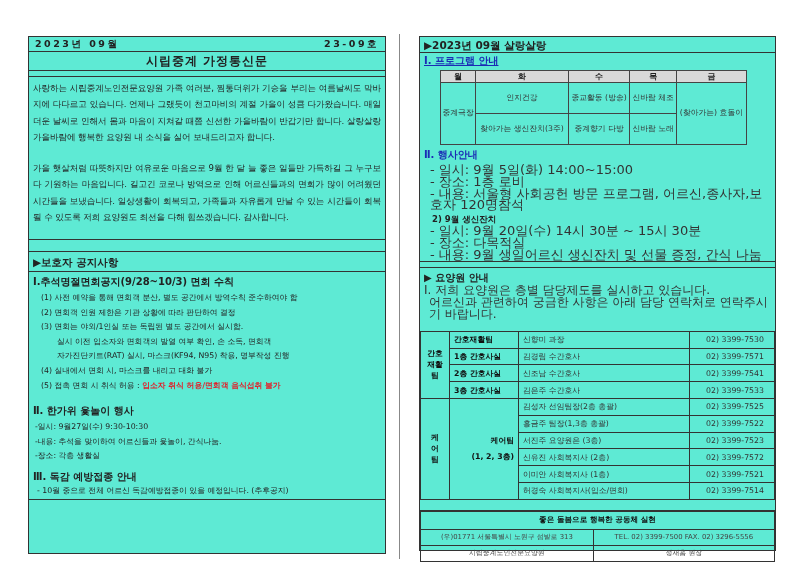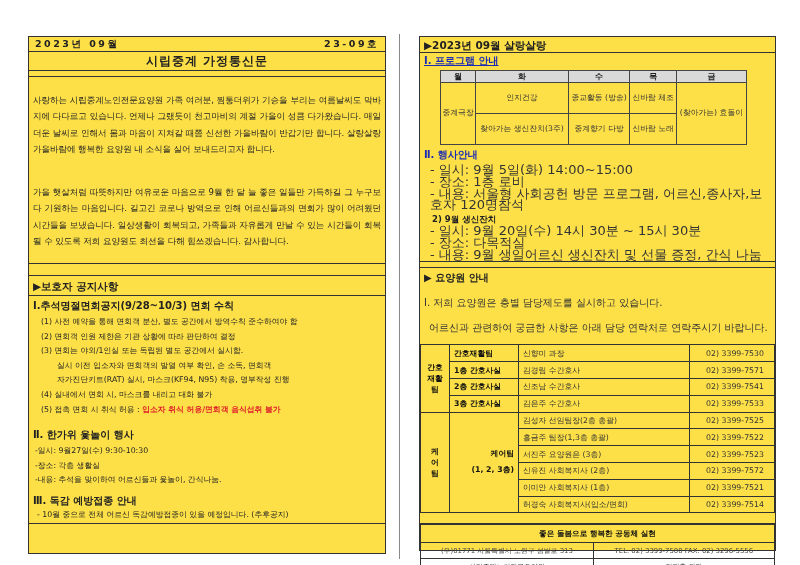--- a/index.html
+++ b/index.html
@@ -1,48 +1,48 @@
 <!DOCTYPE html>
 <html><head>
 <meta charset="utf-8">
 <style>
   html, body { margin:0; padding:0; background:#ffffff; }
   body { width:800px; height:565px; position:relative; overflow:hidden;
          font-family:"DejaVu Sans", "Liberation Sans", sans-serif; color:#222; }
-  .page { position:absolute; top:36px; border:1px solid #333; box-sizing:border-box; background:#fde047; }
+  .page { position:absolute; top:36px; border:1px solid #333; box-sizing:border-box; background:#5eead4; }
   #left-page { left:28px; width:358px; height:518px; }
   #right-page { left:419px; width:357px; height:515px; }
   .divider { position:absolute; left:399px; top:34px; width:1px; height:525px; background:#888; }
   .row { border-bottom:1px solid #333; box-sizing:border-box; }
   .hdr-top { height:15px; display:flex; justify-content:space-between; align-items:center; padding:0 6px;
              font-size:9.5px; font-weight:bold; letter-spacing:2.5px; }
   .hdr-title { height:19px; text-align:center; font-size:12px; font-weight:bold; line-height:19px; letter-spacing:1px; }
   .spacer { height:6px; }
-  .para { font-size:8.6px; line-height:16.4px; padding:3px 4px 0 4px; text-align:justify; letter-spacing:-0.1px;margin-top:12px; }
+  .para { font-size:8.6px; line-height:16.4px; padding:3px 4px 0 4px; text-align:justify; letter-spacing:-0.1px; }
   .greet { height:77px; border-bottom:none; }
   .greet2 { height:83px; }
   .blank { height:12px; }
   .sec-head { height:20px; font-size:10.5px; font-weight:bold; line-height:20px; padding-left:4px; }
   .sub-head { font-size:10px; font-weight:bold; padding:3px 4px 2px 4px; }
   .item { font-size:7.8px; line-height:14.6px; padding-left:12px; }
   .item.indent { padding-left:28px; }
   .red { color:#e0202a; font-weight:bold; }
   .bullet { font-size:7.8px; line-height:14.4px; padding-left:6px; }
   .underline { text-decoration:underline; }
   .blue { color:#1b2bb5; }
   
   .r-head { height:16px; font-size:10.5px; font-weight:bold; line-height:16px; padding-left:4px; }
   .prog-title { font-size:10px; font-weight:bold; padding:1px 4px 2px 4px; }
   table.prog { border-collapse:collapse; margin-left:20px; width:307px; font-size:7.8px; text-align:center; }
   table.prog th { background:#d9d9d9; border:1px solid #444; height:11px; font-size:8px; padding:0; }
   table.prog td { border:1px solid #444; padding:1px 0; line-height:10.6px; height:28px; color:#333; }
   .event-title { font-size:8.5px; font-weight:bold; padding:2px 0 0 12px; line-height:12px; }
   .event-line { font-size:13px; line-height:11.8px; padding-left:10px; color:#333; }
   .nurs-head { font-size:10px; font-weight:bold; padding:4px 4px 0 4px; line-height:12px; }
-  .nurs-line { font-size:10px; line-height:12.4px; padding-left:4px; color:#333;margin-top:13px; }
+  .nurs-line { font-size:12px; line-height:12.4px; padding-left:4px; color:#333; }
   .nurs-line.ind { padding-left:9px; }
   table.contact { border-collapse:collapse; width:100%; font-size:7.8px; margin-top:10px; }
   table.contact td { border:1px solid #333; height:15.8px; padding:0 4px; color:#333; }
   table.contact td.grp { text-align:center; font-weight:bold; width:20px; line-height:11px; color:#111; }
   table.contact td.team { font-weight:bold; width:60px; color:#111; text-align:left; }
   table.contact td.team.c { text-align:right; line-height:16px; }
   table.contact td.phone { width:70px; text-align:right; padding-right:10px; }
   table.footer { border-collapse:collapse; width:100%; font-size:6.9px; text-align:center; }
   table.footer td { border:1px solid #333; height:15px; padding:0; color:#444; }
   table.footer td.motto { font-weight:bold; font-size:7.6px; height:17px; color:#111; }
@@ -72,22 +72,22 @@
     <div class="item indent">자가진단키트(RAT) 실시, 마스크(KF94, N95) 착용, 명부작성 진행</div>
     <div class="item">(4) 실내에서 면회 시, 마스크를 내리고 대화 불가</div>
     <div class="item">
       <span>(5) 접촉 면회 시 취식 허용 : </span><span class="red">입소자 취식 허용/면회객 음식섭취 불가</span>
     </div>
   </div>
   <div style="height:8px"></div>
   <div>
     <div class="sub-head">Ⅱ. 한가위 윷놀이 행사</div>
     <div class="bullet">-일시: 9월27일(수) 9:30-10:30</div>
+    <div class="bullet">-내용: 추석을 맞이하여 어르신들과 윷놀이, 간식나눔.</div>
     <div class="bullet">-장소: 각층 생활실</div>
-    <div class="bullet">-내용: 추석을 맞이하여 어르신들과 윷놀이, 간식나눔.</div>
   </div>
   <div style="height:4px"></div>
   <div>
     <div class="sub-head" style="padding-bottom:0">Ⅲ. 독감 예방접종 안내</div>
     <div class="row bullet" style="padding-left:8px">- 10월 중으로 전체 어르신 독감예방접종이 있을 예정입니다. (추후공지)</div>
   </div>
 </div>
 
 <div class="page" id="right-page">
   <div class="row r-head">▶2023년 09월 살랑살랑</div>

